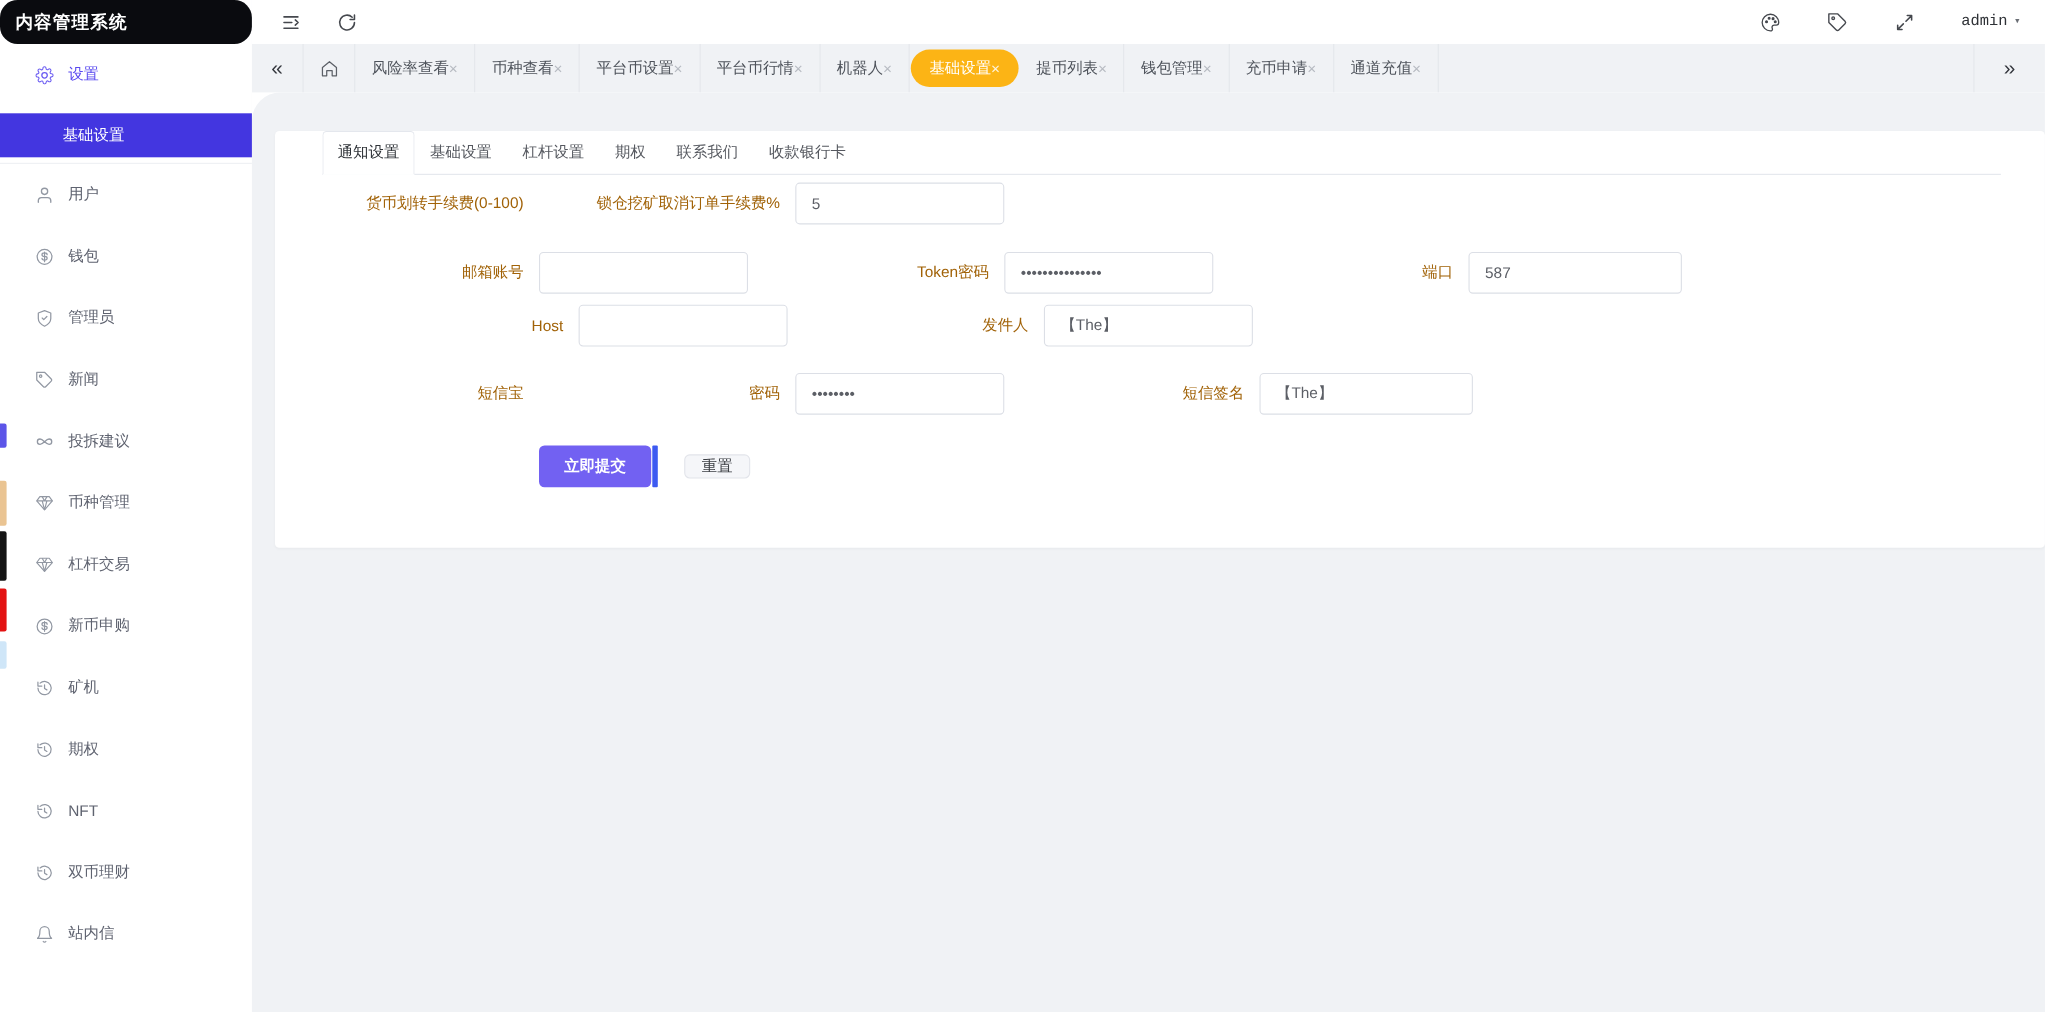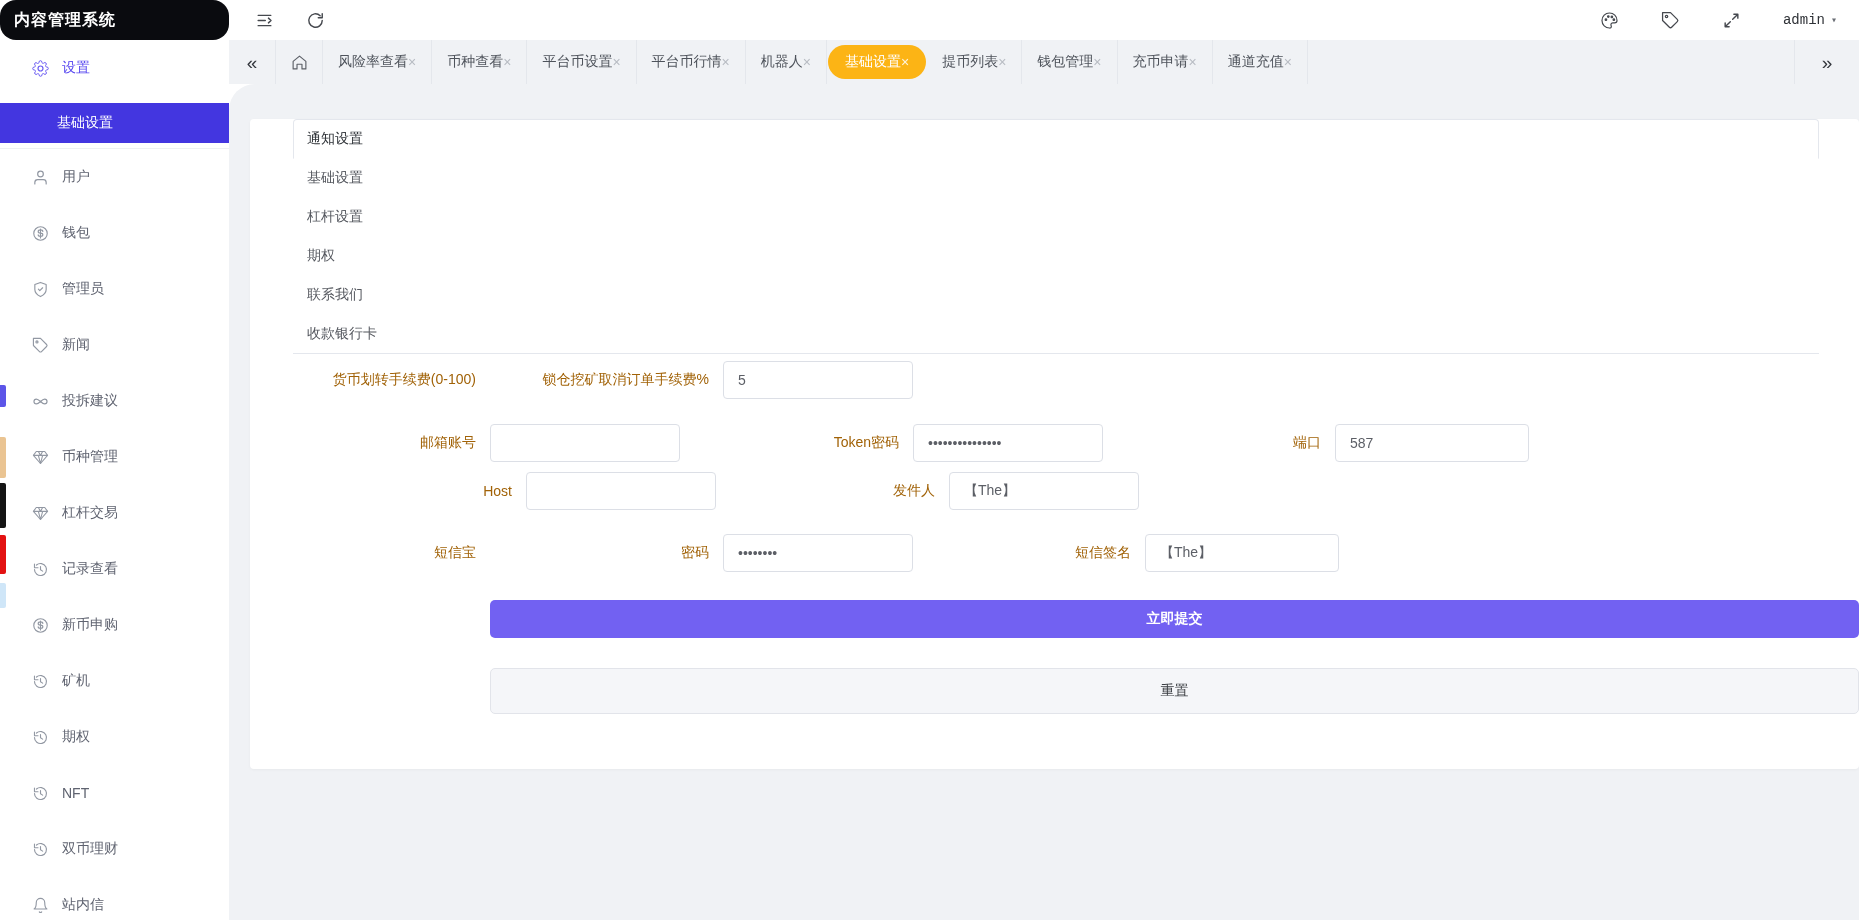--- a/index.html
+++ b/index.html
@@ -58,44 +58,44 @@
     color:#ffffff;margin:0 1px;padding:0 17px;}
   .ntab.active .close{color:#ffffff;opacity:.85;}
   .nmore{margin-left:auto;border-right:none;border-left:1px solid #e4e7ec;width:64px;}
 
   
   .content{position:absolute;top:84px;left:0;right:0;bottom:0;background:#f0f2f5;
     border-top-left-radius:26px;}
   .card{margin:35px 0 0 21px;width:calc(100% - 21px);box-sizing:border-box;background:#ffffff;
     border-radius:4px;box-shadow:0 1px 3px rgba(0,0,0,.04);padding-bottom:55px;}
 
-  .card-tabs{margin:15px 40px 0 43px;display:flex;border-bottom:1px solid #e4e7ed;flex-direction:column;}
+  .card-tabs{margin:15px 40px 0 43px;display:flex;border-bottom:1px solid #e4e7ed;}
   .ctab{height:40px;box-sizing:border-box;display:flex;align-items:center;padding:0 13px;
     font-size:14px;color:#55585f;cursor:pointer;border:1px solid transparent;margin-bottom:-1px;}
   .ctab.active{background:#fff;border-color:#e4e7ed;border-bottom-color:#ffffff;
     border-radius:4px 4px 0 0;color:#2f3338;}
 
   .form{margin-top:7px;}
   .frow{display:flex;align-items:center;height:38px;}
   .mb25{margin-bottom:25px;} .mb10{margin-bottom:10px;} .mb24{margin-bottom:24px;padding-left:36px;}
   .flabel{box-sizing:border-box;text-align:right;padding-right:14px;font-size:14px;color:#a16207;
     white-space:nowrap;}
   .wl1{width:240px;} .wl2{width:233px;} .wl3{width:232px;}
   .finput{box-sizing:border-box;width:190px;height:38px;border:1px solid #dcdfe6;border-radius:4px;
     padding:0 14px;font-size:14px;color:#5c5f66;background:#fff;outline:none;
     font-family:"Liberation Sans","DejaVu Sans",sans-serif;}
   .finput.wide{width:194px;}
 
-  .btn-row{margin:28px 0 0 240px;display:flex;gap:30px;flex-direction:column;}
+  .btn-row{margin:28px 0 0 240px;display:flex;gap:30px;align-items:center;}
   .btn-submit{position:relative;border:none;height:38px;padding:0 23px;border-radius:5px;
     color:#fff;font-size:14px;font-weight:bold;cursor:pointer;
     font-family:"Liberation Sans","DejaVu Sans",sans-serif;}
   .btn-submit::after{content:"";position:absolute;right:-6px;top:0;width:5px;height:100%;
     background:#3d5af1;border-radius:1px;}
-  .btn-reset{height:46px;padding:0 15px;border-radius:5px;border:1px solid #e2e4ea;
+  .btn-reset{height:22px;padding:0 15px;border-radius:5px;border:1px solid #e2e4ea;
     background:#f5f6f9;color:#3a3d42;font-size:14px;cursor:pointer;
     font-family:"Liberation Sans","DejaVu Sans",sans-serif;}
 </style>
 </head>
 <body>
 
 <svg width="0" height="0" style="position:absolute" aria-hidden="true">
   <defs>
     <g id="i-gear">
         <path d="M12 15.5a3.5 3.5 0 1 0 0-7 3.5 3.5 0 0 0 0 7z" fill="none" stroke="currentColor" stroke-width="1.7"></path>
@@ -227,28 +227,20 @@
         </span>
       <span>币种管理</span>
     </div>
     <div class="menu-item">
       <span class="micon">
           <svg viewBox="0 0 24 24">
             <use href="#i-gem"></use>
           </svg>
         </span>
       <span>杠杆交易</span>
-    </div>
-    <div class="menu-item">
-      <span class="micon">
-          <svg viewBox="0 0 24 24">
-            <use href="#i-history"></use>
-          </svg>
-        </span>
-      <span>记录查看</span>
     </div>
     <div class="menu-item">
       <span class="micon">
           <svg viewBox="0 0 24 24">
             <use href="#i-coin"></use>
           </svg>
         </span>
       <span>新币申购</span>
     </div>
     <div class="menu-item">

